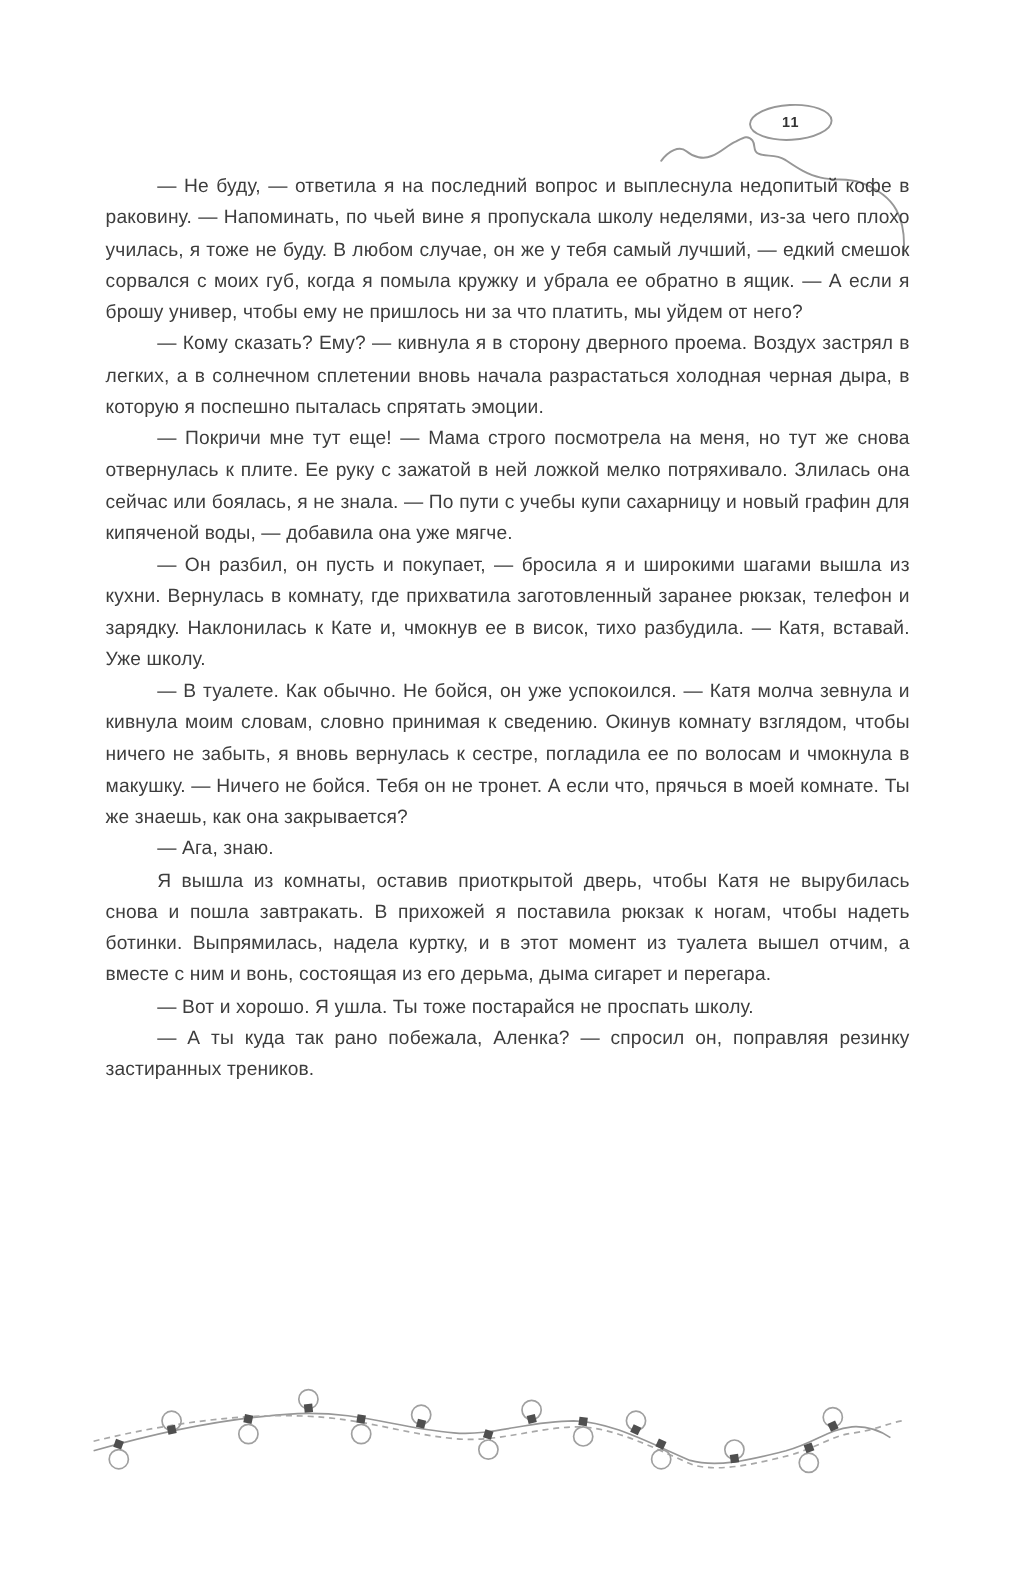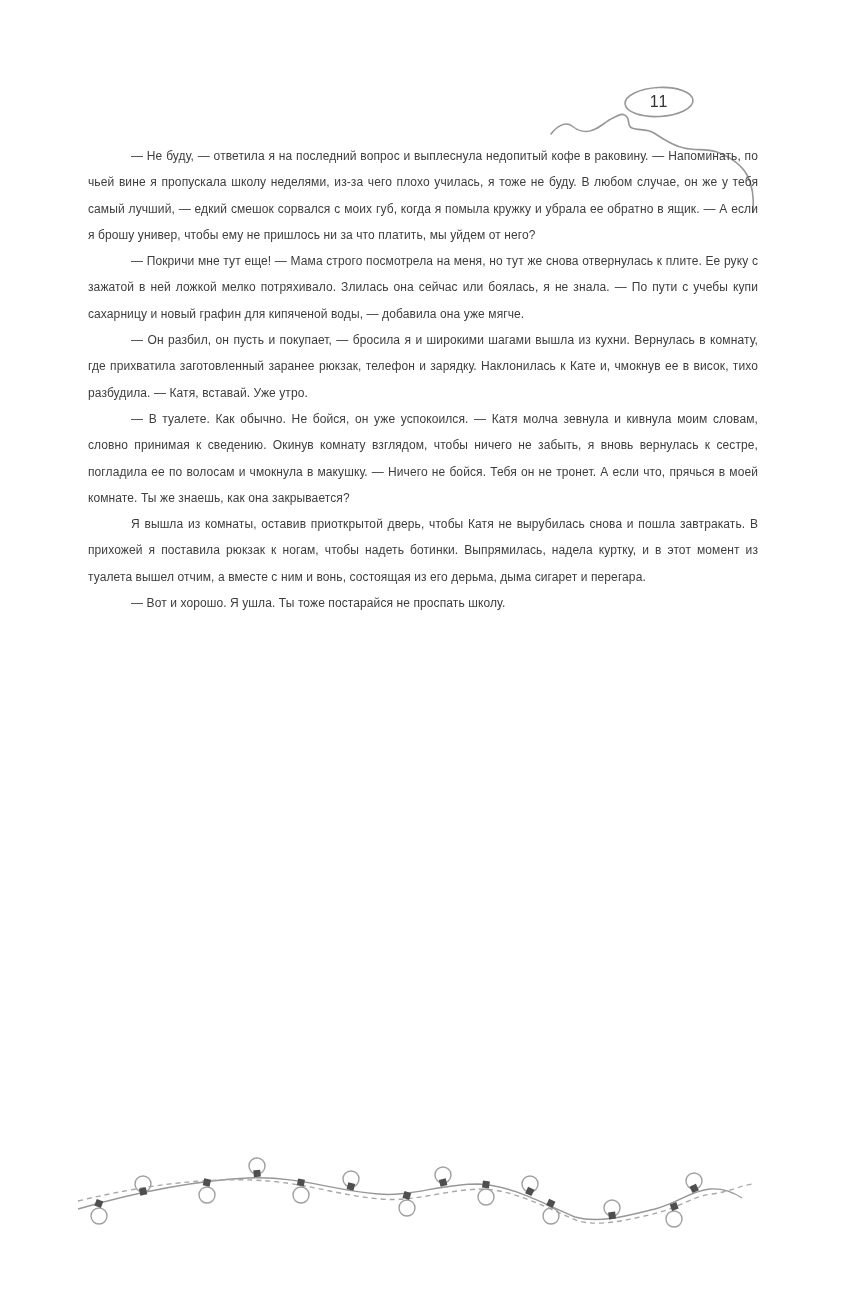--- a/index.html
+++ b/index.html
@@ -16,31 +16,31 @@
     left: 0; top: 0;
     width: 844px; height: 1311px;
     pointer-events: none;
   }
   .page-number {
     position: absolute;
     left: 625px; top: 89px;
     width: 68px; height: 26px;
     line-height: 26px;
     text-align: center;
-    font-size: 16px;
-    font-weight: 400;
+    font-size: 12px;
+    font-weight: 700;
     color: #333333;
     letter-spacing: 1px;
   }
   .text-block {
     position: absolute;
     left: 88px; top: 143px;
     width: 670px;
     color: #3d3d3d;
-    font-size: 12px;
+    font-size: 16px;
     font-weight: 300;
     line-height: 26.3px;
   }
   .text-block p {
     margin: 0;
     text-indent: 43px;
     text-align: justify;
     letter-spacing: 0.1px;
   }
 </style>
@@ -129,20 +129,23 @@
         <circle cx="694" cy="1181" r="8"></circle>
           <rect x="690.5" y="1185" width="7" height="7" fill="#4f4f4f" stroke="none" transform="rotate(-25 694 1188)"></rect>
       </g>
     </g>
   </svg>
 
   <div class="page-number">11</div>
 
   <div class="text-block">
     <p>— Не буду, — ответила я на последний вопрос и выплеснула недопитый кофе в раковину. — Напоминать, по чьей вине я пропускала школу неделями, из-за чего плохо училась, я тоже не буду. В любом случае, он же у тебя самый лучший, — едкий смешок сорвался с моих губ, когда я помыла кружку и убрала ее обратно в ящик. — А если я брошу универ, чтобы ему не пришлось ни за что платить, мы уйдем от него?</p>
+    <p>— Кому сказать? Ему? — кивнула я в сторону дверного проема. Воздух застрял в легких, а в солнечном сплетении вновь начала разрастаться холодная черная дыра, в которую я поспешно пыталась спрятать эмоции.</p>
     <p>— Покричи мне тут еще! — Мама строго посмотрела на меня, но тут же снова отвернулась к плите. Ее руку с зажатой в ней ложкой мелко потряхивало. Злилась она сейчас или боялась, я не знала. — По пути с учебы купи сахарницу и новый графин для кипяченой воды, — добавила она уже мягче.</p>
-    <p>— Он разбил, он пусть и покупает, — бросила я и широкими шагами вышла из кухни. Вернулась в комнату, где прихватила заготовленный заранее рюкзак, телефон и зарядку. Наклонилась к Кате и, чмокнув ее в висок, тихо разбудила. — Катя, вставай. Уже утро.</p>
+    <p>— Он разбил, он пусть и покупает, — бросила я и широкими шагами вышла из кухни. Вернулась в комнату, где прихватила заготовленный заранее рюкзак, телефон и зарядку. Наклонилась к Кате и, чмокнув ее в висок, тихо разбудила. — Катя, вставай. Уже школу.</p>
     <p>— В туалете. Как обычно. Не бойся, он уже успокоился. — Катя молча зевнула и кивнула моим словам, словно принимая к сведению. Окинув комнату взглядом, чтобы ничего не забыть, я вновь вернулась к сестре, погладила ее по волосам и чмокнула в макушку. — Ничего не бойся. Тебя он не тронет. А если что, прячься в моей комнате. Ты же знаешь, как она закрывается?</p>
+    <p>— Ага, знаю.</p>
     <p>Я вышла из комнаты, оставив приоткрытой дверь, чтобы Катя не вырубилась снова и пошла завтракать. В прихожей я поставила рюкзак к ногам, чтобы надеть ботинки. Выпрямилась, надела куртку, и в этот момент из туалета вышел отчим, а вместе с ним и вонь, состоящая из его дерьма, дыма сигарет и перегара.</p>
     <p>— Вот и хорошо. Я ушла. Ты тоже постарайся не проспать школу.</p>
+    <p>— А ты куда так рано побежала, Аленка? — спросил он, поправляя резинку застиранных треников.</p>
   </div>
 
 </div>
 
 </body></html>

